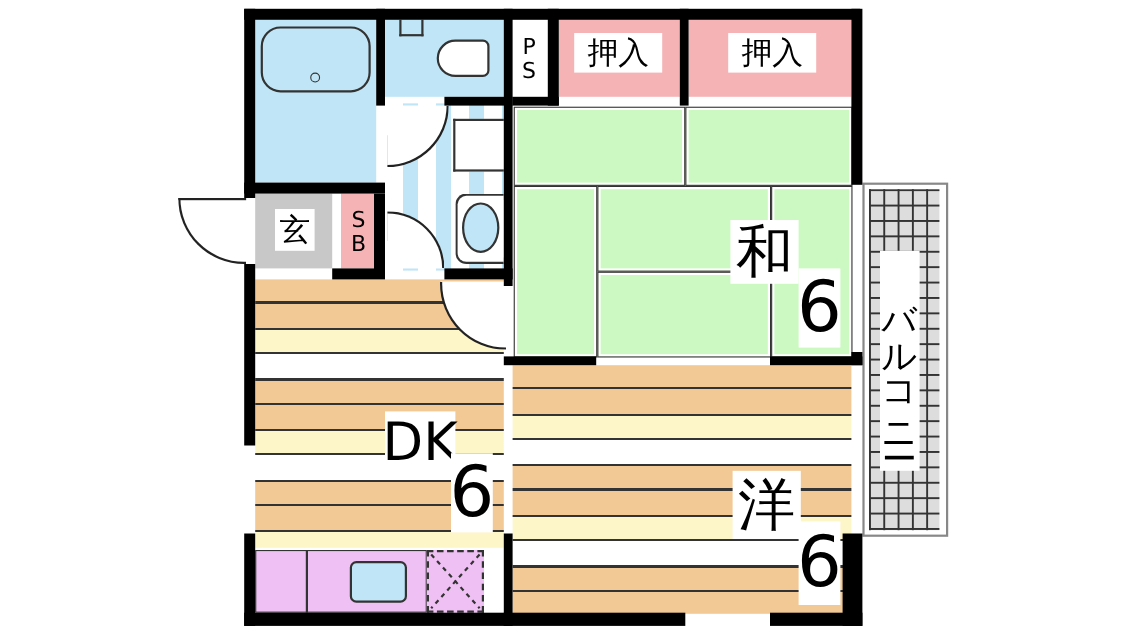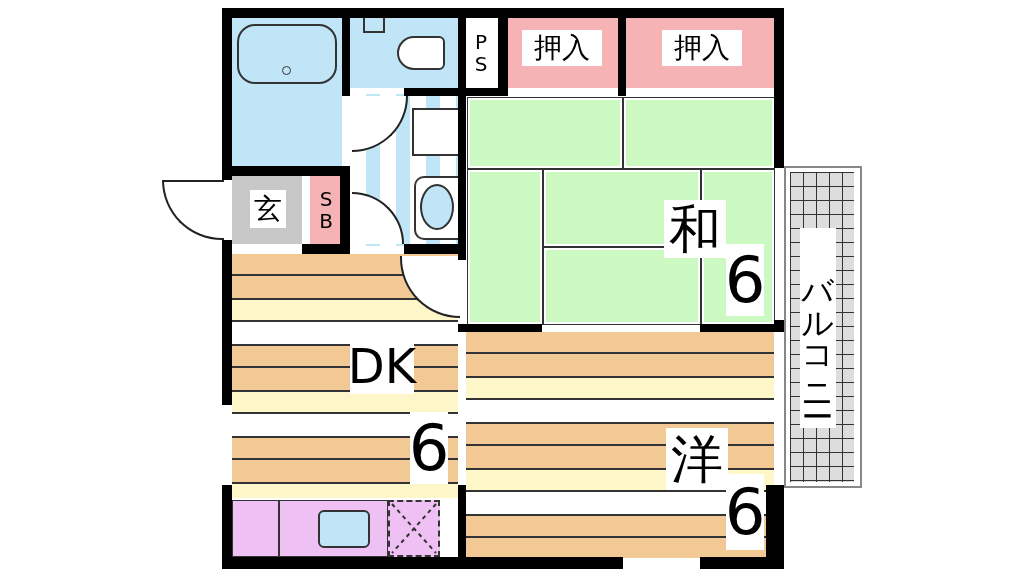--- a/index.html
+++ b/index.html
@@ -105,21 +105,21 @@
 </div>
 <div class="label" style="left:662px;top:30px;width:80px;height:36px;font-size:28px;">
   <span>押入</span>
 </div>
 <div class="label" style="left:250px;top:190px;width:36px;height:38px;font-size:28px;">
   <span>玄</span>
 </div>
 <div class="label" style="left:316px;top:180px;width:20px;height:58px;font-size:20px;background:#f5b3b5;">
   <span style="writing-mode:vertical-rl;text-orientation:upright;letter-spacing:-2px;">SB</span>
 </div>
-<div class="label" style="left:350px;top:338px;width:64px;height:56px;font-size:48px;">
+<div class="label" style="left:350px;top:374px;width:64px;height:56px;font-size:48px;">
   <span>DK</span>
 </div>
 <div class="label" style="left:410px;top:412px;width:38px;height:72px;font-size:64px;">
   <span>6</span>
 </div>
 <div class="label" style="left:664px;top:200px;width:62px;height:58px;font-size:52px;">
   <span>和</span>
 </div>
 <div class="label" style="left:726px;top:244px;width:38px;height:72px;font-size:64px;">
   <span>6</span>

